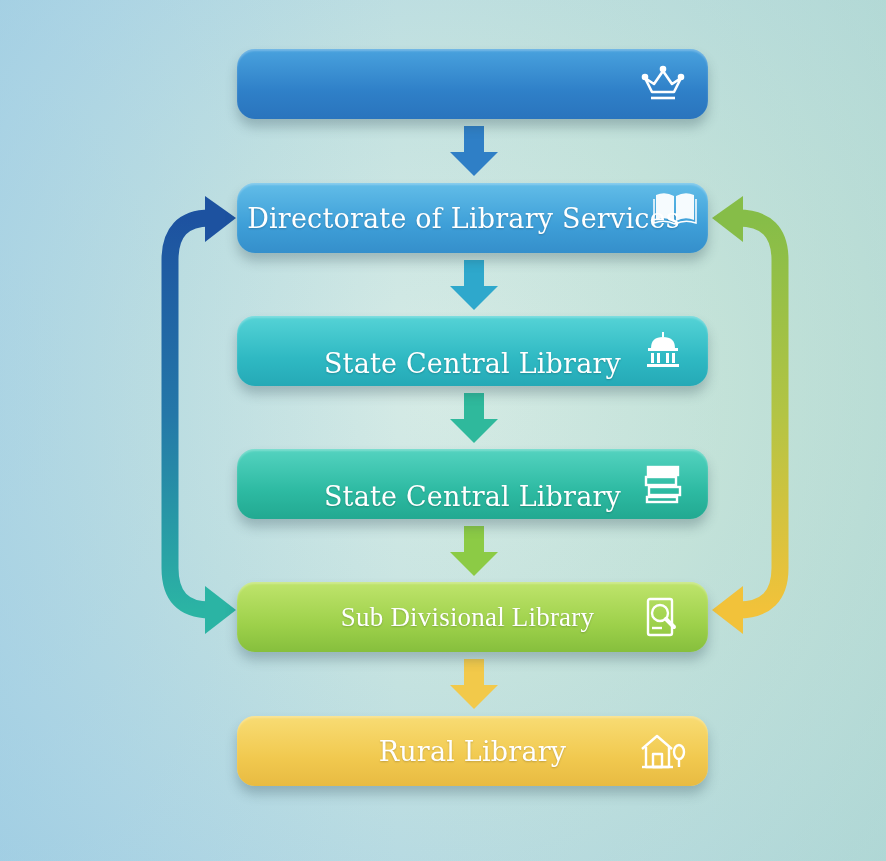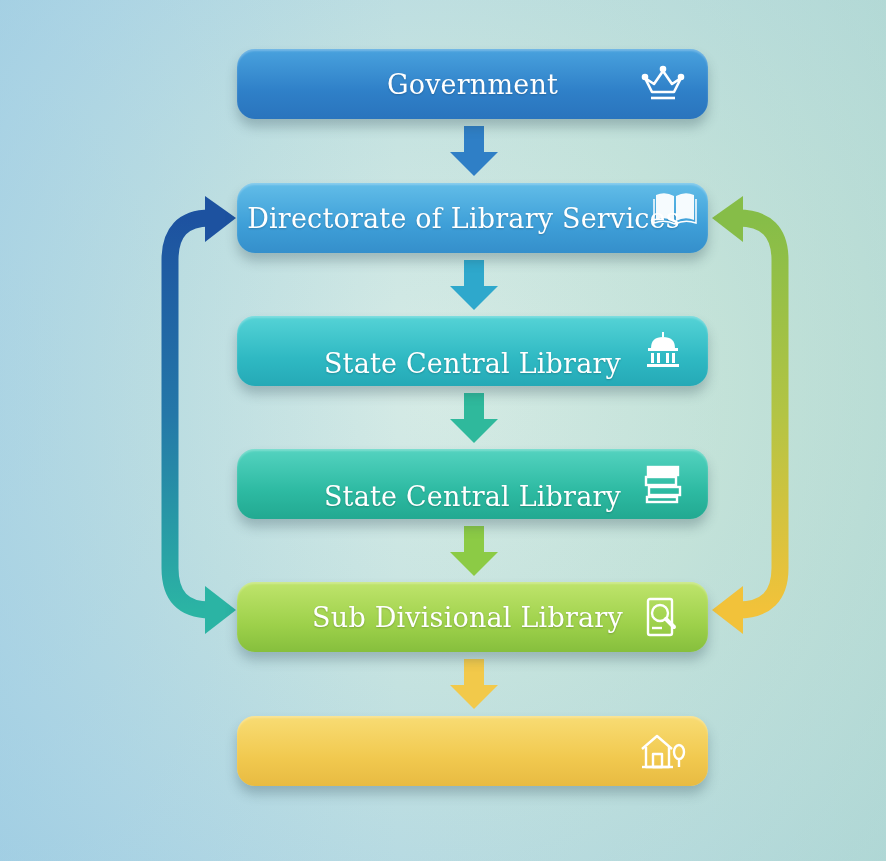--- a/index.html
+++ b/index.html
@@ -24,21 +24,21 @@
     text-shadow: 0 1px 2px rgba(0,0,0,0.2);
   }
   .box .icon {
     position:absolute; right:22px; top:50%; transform:translateY(-50%);
     width:46px; height:40px;
   }
   .b1 { top:49px;  background: linear-gradient(180deg, #49a2de 0%, #2f80c8 60%, #2a74bd 100%); }
   .b2 { top:183px; background: linear-gradient(180deg, #62bde8 0%, #3e9fd8 60%, #358fcb 100%); }
   .b3 { top:316px; background: linear-gradient(180deg, #55d3d6 0%, #2fb9c3 60%, #25a9b6 100%); }
   .b4 { top:449px; background: linear-gradient(180deg, #54d3c0 0%, #2dbaa2 60%, #22a991 100%); }
-  .b5 { top:582px; background: linear-gradient(180deg, #bfe46c 0%, #9ed14b 60%, #86bf3d 100%); }
+  .b5 { top:582px; background: linear-gradient(180deg, #bfe46c 0%, #9ed14b 60%, #86bf3d 100%); font-family: Liberation Serif, serif; }
   .b6 { top:716px; background: linear-gradient(180deg, #f8dc74 0%, #f1c94f 60%, #e8bb42 100%); }
   .b2 .label { margin-left:-18px; }
   .b3 .label, .b4 .label { margin-left:0;margin-top:24px; }
   .b5 .label { margin-left:-10px; }
   .b6 .label { margin-left:0; }
   .down { position:absolute; left:448px; width:52px; height:56px; }
   .side { position:absolute; }
 </style>
 </head>
 <body>
@@ -86,21 +86,20 @@
 <svg class="down" style="top:524px;" viewBox="0 0 52 56">
   <rect x="16" y="2" width="20" height="28" fill="#8ccb45"></rect>
     <polygon points="2,28 50,28 26,52" fill="#8ccb45"></polygon>
 </svg>
 <svg class="down" style="top:657px;" viewBox="0 0 52 56">
   <rect x="16" y="2" width="20" height="28" fill="#f2c94a"></rect>
     <polygon points="2,28 50,28 26,52" fill="#f2c94a"></polygon>
 </svg>
 
 <div class="box b1">
-  <span class="label">Government</span>
   <svg class="icon" viewBox="0 0 46 40" fill="none" stroke="#fff" stroke-width="2.6" stroke-linejoin="round">
     <path d="M5 14 L12 28 L34 28 L41 14 L32 20 L23 7 L14 20 Z"></path>
     <circle cx="23" cy="5" r="2" fill="#fff"></circle>
     <circle cx="5" cy="13" r="2" fill="#fff"></circle>
     <circle cx="41" cy="13" r="2" fill="#fff"></circle>
     <line x1="11" y1="34" x2="35" y2="34"></line>
   </svg>
 </div>
 
 <div class="box b2">
@@ -140,20 +139,21 @@
   <span class="label">Sub Divisional Library</span>
   <svg class="icon" viewBox="0 0 46 40" fill="none" stroke="#fff" stroke-width="2.4">
     <rect x="8" y="2" width="24" height="36" rx="2"></rect>
     <circle cx="20" cy="16" r="8"></circle>
     <line x1="26" y1="22" x2="34" y2="30" stroke-width="4" stroke-linecap="round"></line>
     <line x1="12" y1="31" x2="22" y2="31"></line>
   </svg>
 </div>
 
 <div class="box b6">
+  <span class="label">Rural Library</span>
   <svg class="icon" viewBox="0 0 46 40" fill="none" stroke="#fff" stroke-width="2.4" stroke-linejoin="round">
     <path d="M2 18 L17 5 L32 18"></path>
     <path d="M6 16 L6 36 L29 36 L29 16"></path>
     <rect x="13" y="23" width="9" height="13"></rect>
     <line x1="2" y1="36" x2="33" y2="36"></line>
     <ellipse cx="39" cy="21" rx="5" ry="7"></ellipse>
     <line x1="39" y1="28" x2="39" y2="36"></line>
   </svg>
 </div>
 

